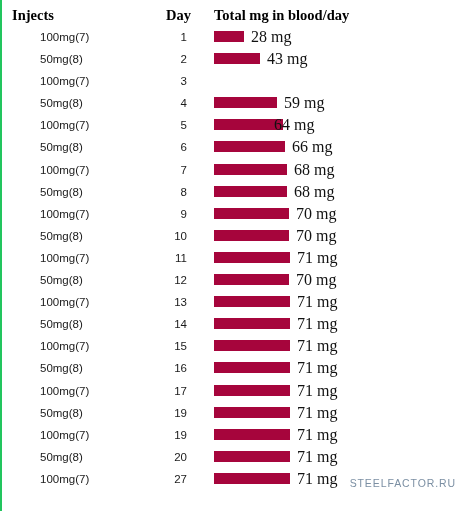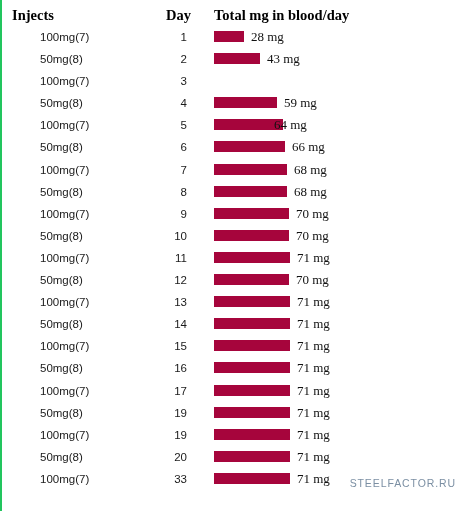--- a/index.html
+++ b/index.html
@@ -89,21 +89,21 @@
     position: absolute;
     left: 0;
     top: 0;
     height: 11px;
     background: #a6053c;
   }
   .bar-label {
     position: absolute;
     top: -1px;
     font-family: "Liberation Serif", "DejaVu Serif", serif;
-    font-size: 13px;
+    font-size: 16px;
     color: #111111;
     line-height: 13px;
     white-space: nowrap;
   }
 
   
   .watermark {
     position: absolute;
     right: 10px;
     bottom: 22px;
@@ -277,21 +277,21 @@
       <div class="row">
         <div class="cell-inject">50mg(8)</div>
         <div class="cell-day">20</div>
         <div class="bar-wrap">
           <div class="bar" style="width: 76px; background: rgb(166, 5, 60);"></div>
           <div class="bar-label" style="left: 83px;">71 mg</div>
         </div>
       </div>
       <div class="row">
         <div class="cell-inject">100mg(7)</div>
-        <div class="cell-day">33</div>
+        <div class="cell-day">27</div>
         <div class="bar-wrap">
           <div class="bar" style="width: 76px; background: rgb(166, 5, 60);"></div>
           <div class="bar-label" style="left: 83px;">71 mg</div>
         </div>
       </div>
     </div>
 
   <div class="watermark">STEELFACTOR.RU</div>
 
 </div>

